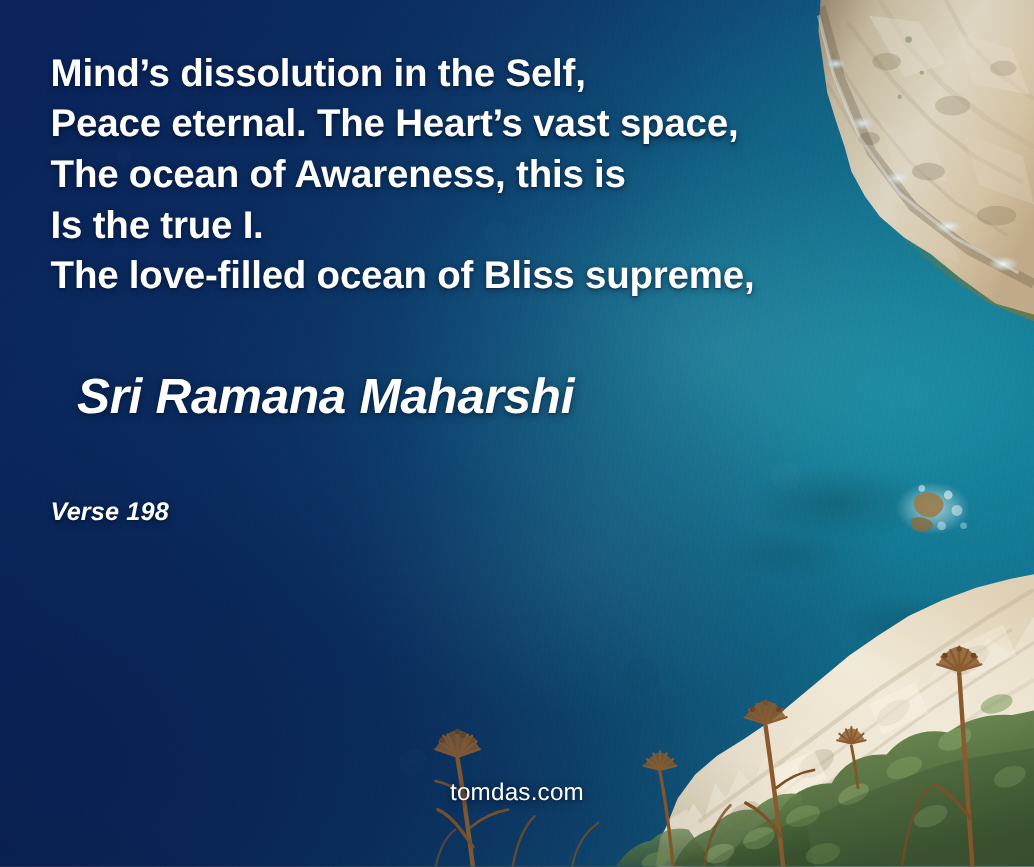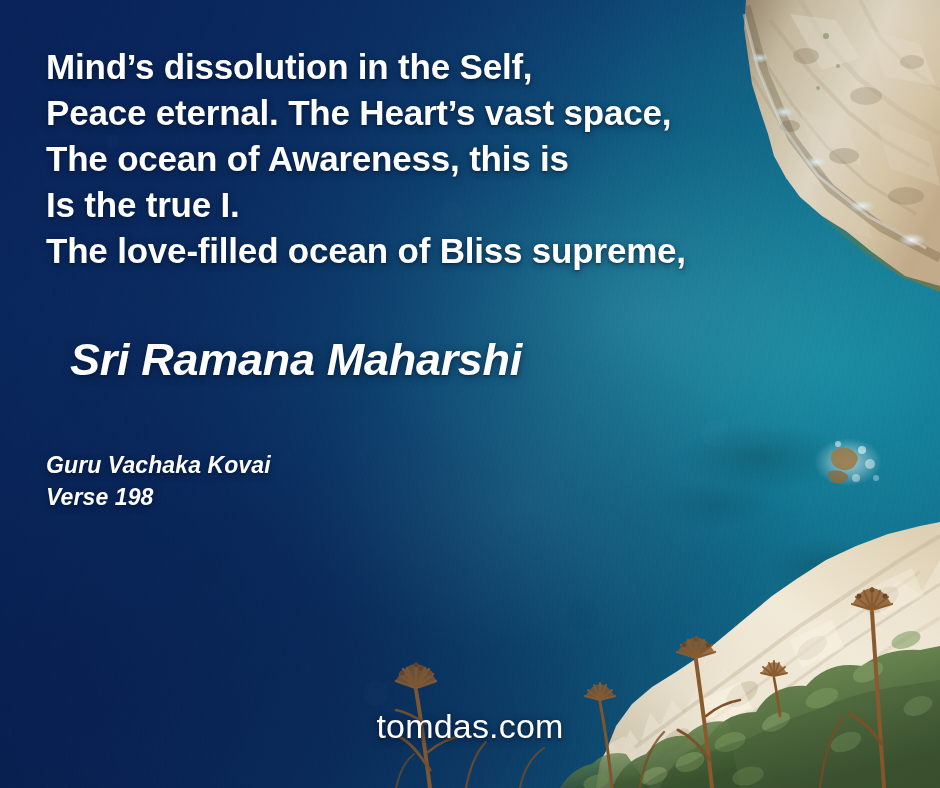--- a/index.html
+++ b/index.html
@@ -119,21 +119,21 @@
     white-space: nowrap;
     text-shadow: 0 2px 7px rgba(2,18,46,0.55), 0 1px 2px rgba(2,18,46,0.45);
   }
   .website {
     position: absolute;
     left: 0;
     right: 0;
     top: 707px;
     text-align: center;
     color: #ffffff;
-    font-size: 34px;
+    font-size: 22px;
     font-weight: 400;
     letter-spacing: 0.2px;
     text-shadow: 0 2px 9px rgba(2,18,46,0.60), 0 1px 3px rgba(2,18,46,0.50);
   }
 </style>
 </head>
 <body>
 
 <div id="card">
 
@@ -375,19 +375,18 @@
     <div class="quote-line">Mind’s dissolution in the Self,</div>
     <div class="quote-line">Peace eternal. The Heart’s vast space,</div>
     <div class="quote-line">The ocean of Awareness, this is</div>
     <div class="quote-line">Is the true I.</div>
     <div class="quote-line">The love-filled ocean of Bliss supreme,</div>
   </div>
 
   <div class="author">Sri Ramana Maharshi</div>
 
   <div class="source">
-    <div>Guru Vachaka Kovai</div>
     <div>Verse 198</div>
   </div>
 
   <div class="website">tomdas.com</div>
 
 </div>
 
 </body></html>

